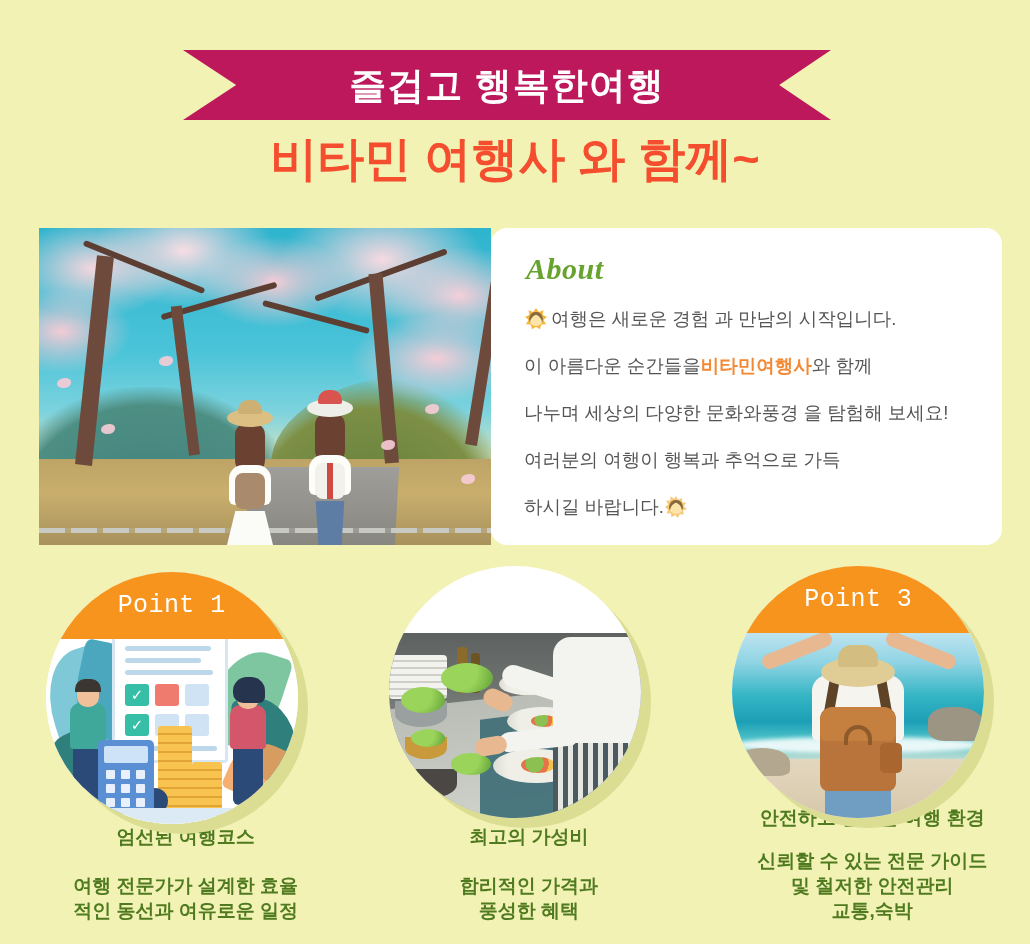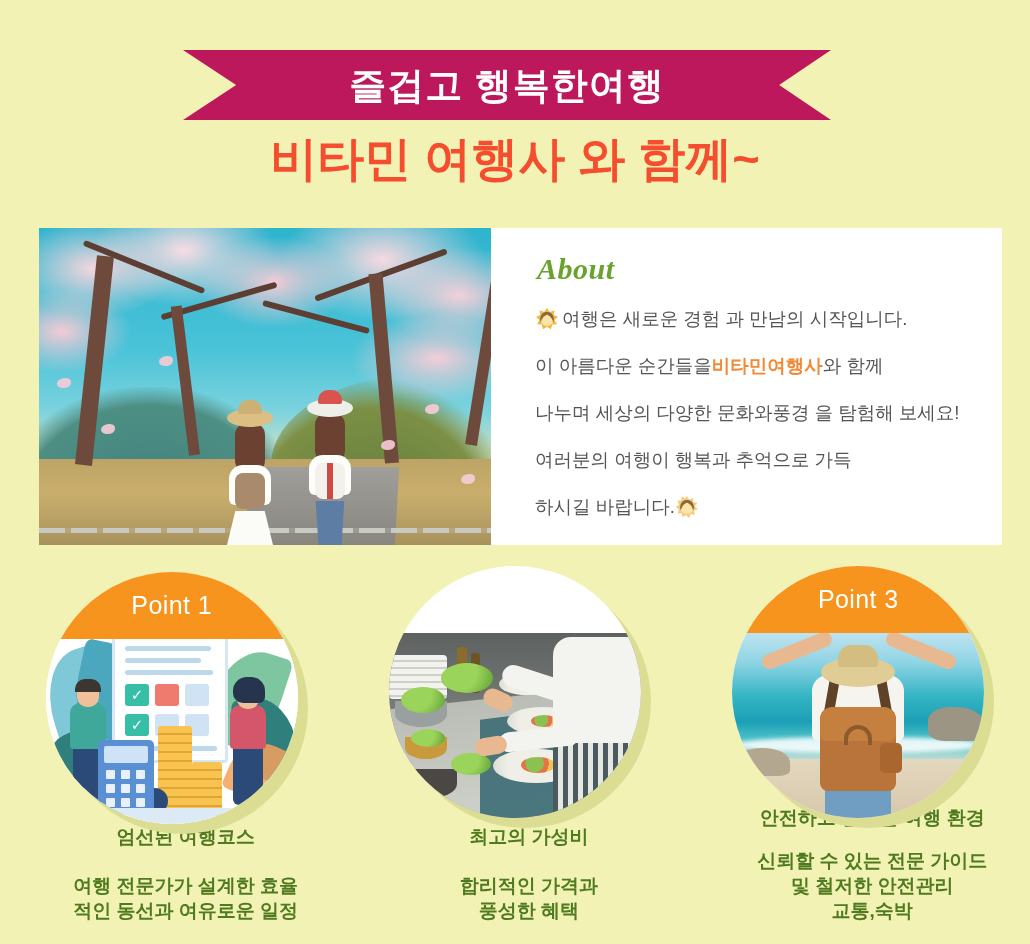--- a/index.html
+++ b/index.html
@@ -177,22 +177,23 @@
     background: #f7ccd7; opacity: .9;
   }
   .guardrail {
     position: absolute; left: 0; right: 0; bottom: 12px; height: 5px;
     background: repeating-linear-gradient(90deg, #c9c9c4 0 26px, rgba(201,201,196,0.25) 26px 32px);
   }
 
   .about-text {
     flex: 1 1 auto;
     background: #ffffff;
-    padding: 22px 24px 0 44px;
+    padding: 22px 24px 0 33px;
     position: relative;
+    border-radius: 16px;
   }
   .about-title {
     font-family: "Liberation Serif", "DejaVu Serif", serif;
     font-style: italic;
     font-weight: 700;
     font-size: 30px;
     color: #68a330;
     letter-spacing: 0.5px;
     margin: 2px 0 16px 2px;
   }
@@ -279,21 +280,21 @@
     left: 0; top: 0; right: 0;
     height: 67px;
     background: #f7941d;
     display: flex;
     align-items: center;
     justify-content: center;
     z-index: 3;
   }
   .point-label {
     color: #ffffff;
-    font-family: Liberation Sans, sans-serif;
+    font-family: Liberation Mono, monospace;
     font-size: 25px;
     letter-spacing: 0.4px;
     line-height: 1;
   }
   .circle-img {
     position: absolute;
     left: 0; top: 67px; right: 0; bottom: 0;
     overflow: hidden;
   }
 

